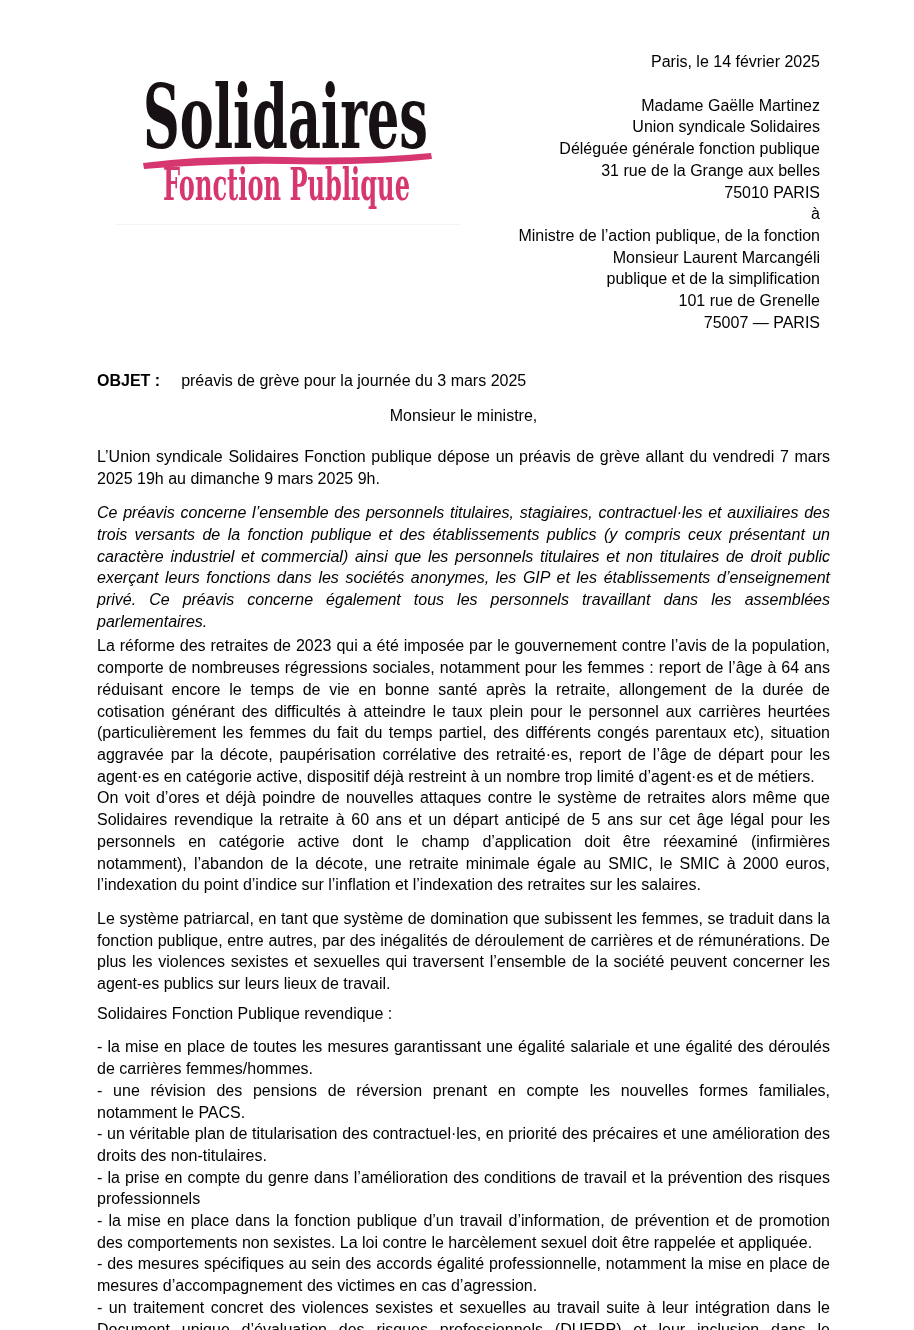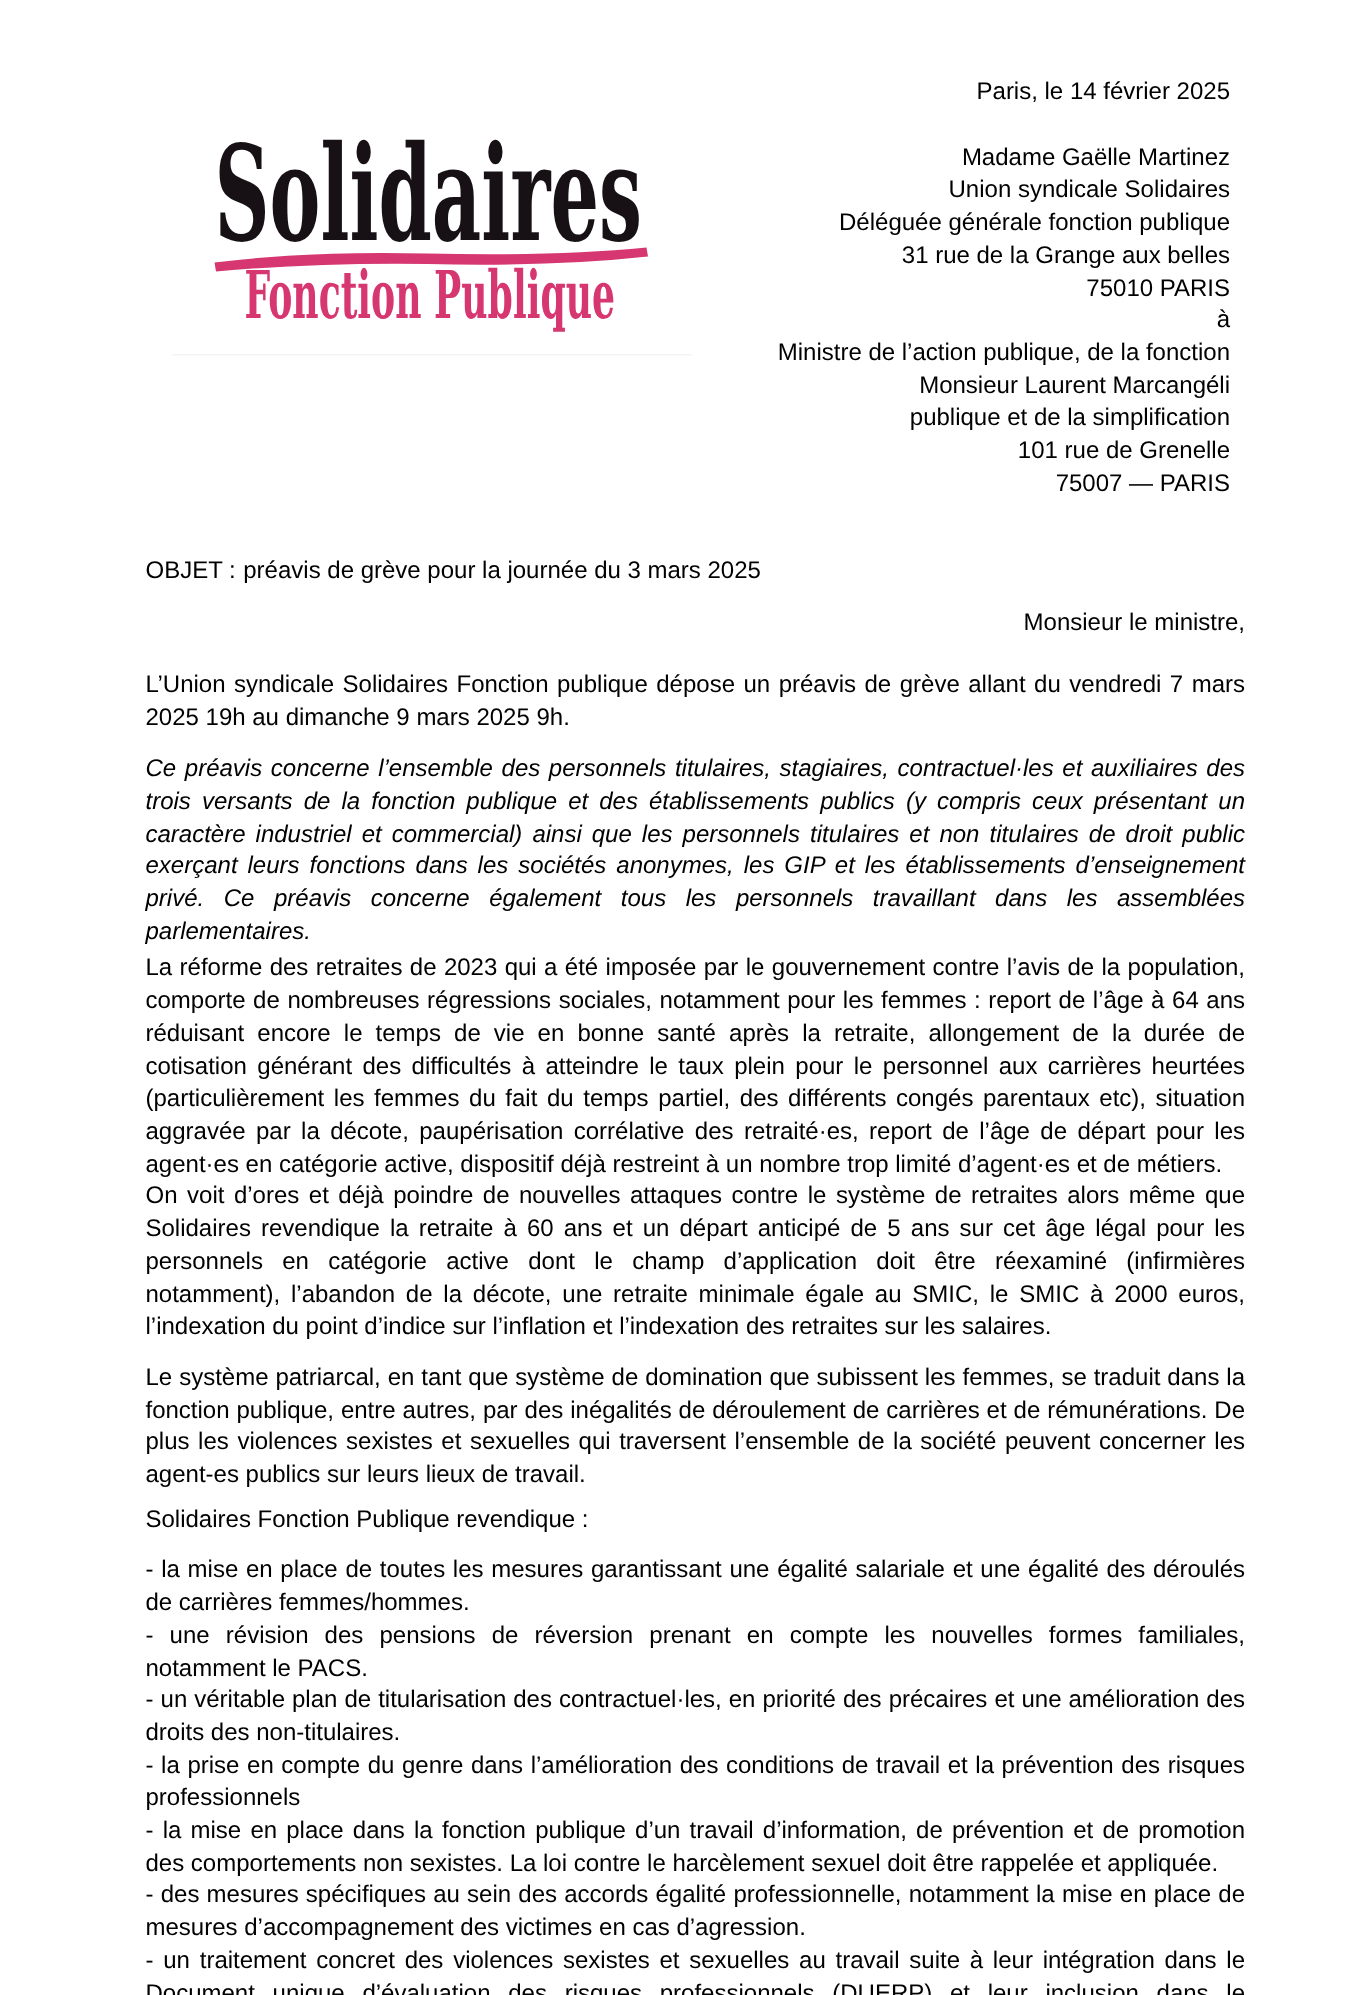--- a/index.html
+++ b/index.html
@@ -19,41 +19,41 @@
     margin: 51px 94px 0 0;
     text-align: right;
   }
   .date-line { white-space: pre; }
   .addr { margin-top: 22px; text-align: right; }
   .addr div { white-space: pre; }
   
   .logo-wrap {
     position: absolute;
     left: 113px;
-    top: 88px;
+    top: 76px;
     width: 350px;
     height: 155px;
   }
   .logo-box-edge {
     position: absolute;
     left: 2px;
     top: 148px;
     width: 346px;
     height: 1px;
     background: #f3f3f3;
   }
   
   .content {
     margin: 0 84px 0 97px;
     text-align: justify;
   }
   .content p { margin: 0; }
   .subject-line      { margin-top: 37px !important; text-align: left; }
-  .subject-label     { font-weight: normal; margin-right: 5px; }
-  .salutation        { margin-top: 13px !important; text-align: right; }
+  .subject-label     { font-weight: bold; margin-right: 21px; }
+  .salutation        { margin-top: 13px !important; text-align: center; }
   .para-1            { margin-top: 19px !important; }
   .para-2            { margin-top: 13px !important; font-style: italic; }
   .para-3a           { margin-top: 3px  !important; }
   .para-3b           { margin-top: 0    !important; }
   .para-4            { margin-top: 12px !important; }
   .demands-intro     { margin-top: 8px  !important; text-align: left; }
   .demands           { margin-top: 12px; }
   .demands p         { margin: 0; }
 </style>
 </head>

